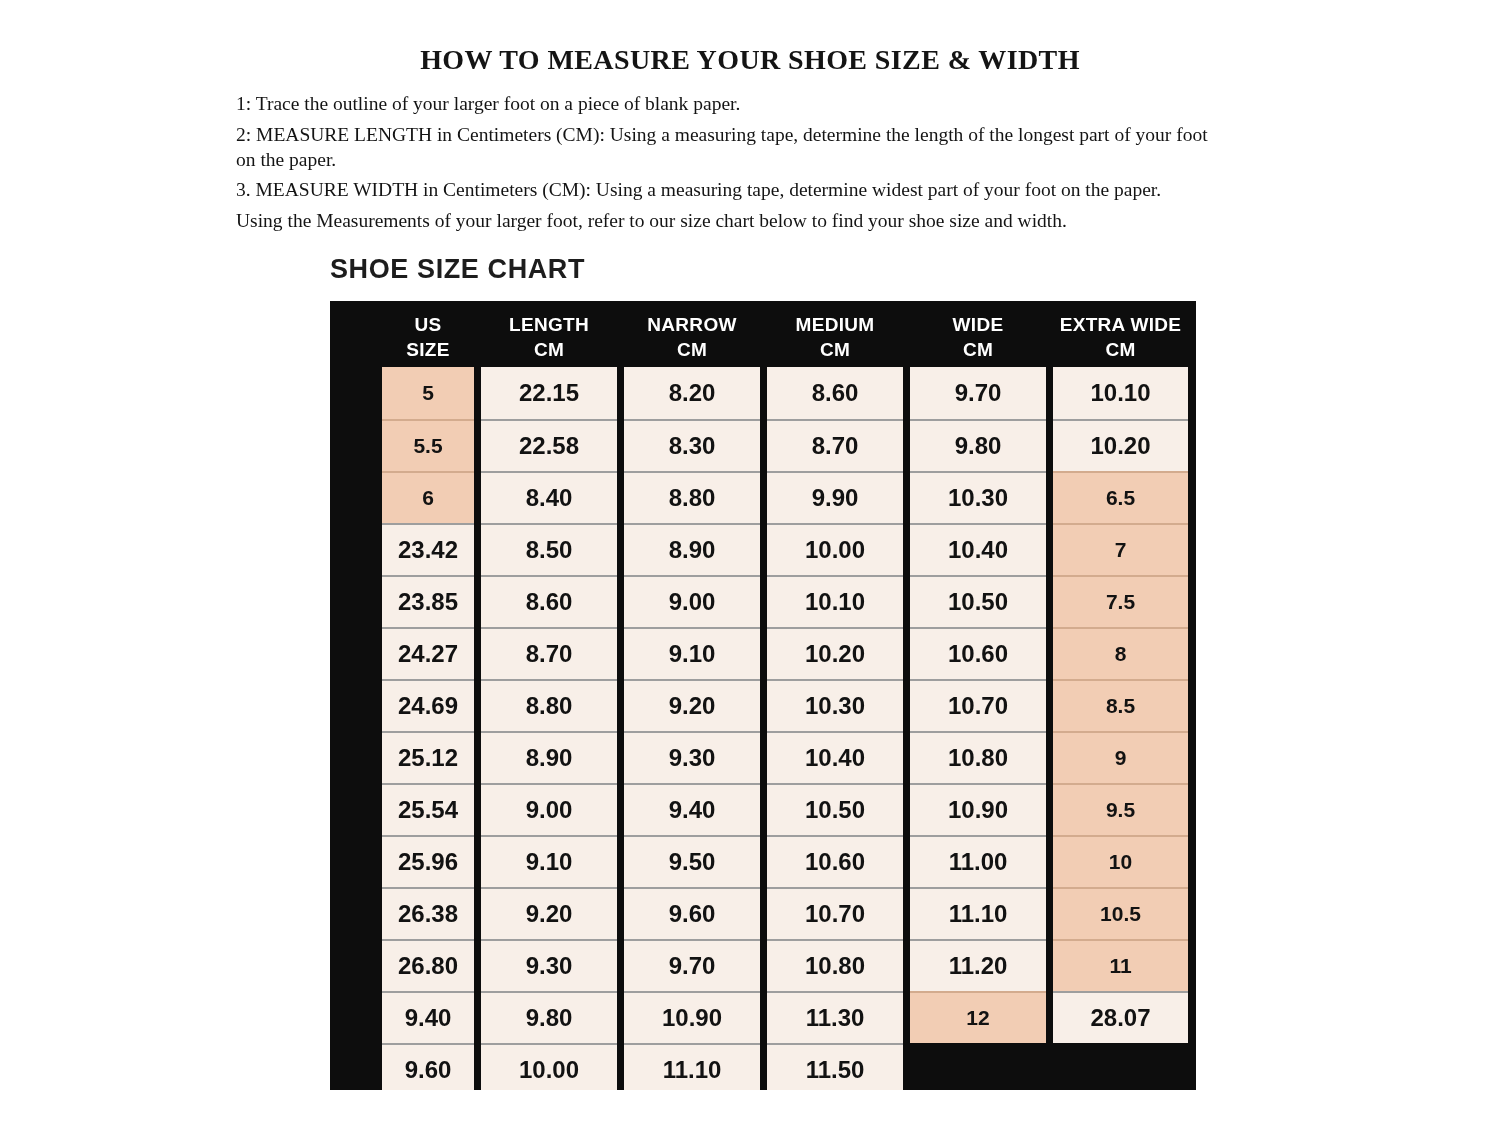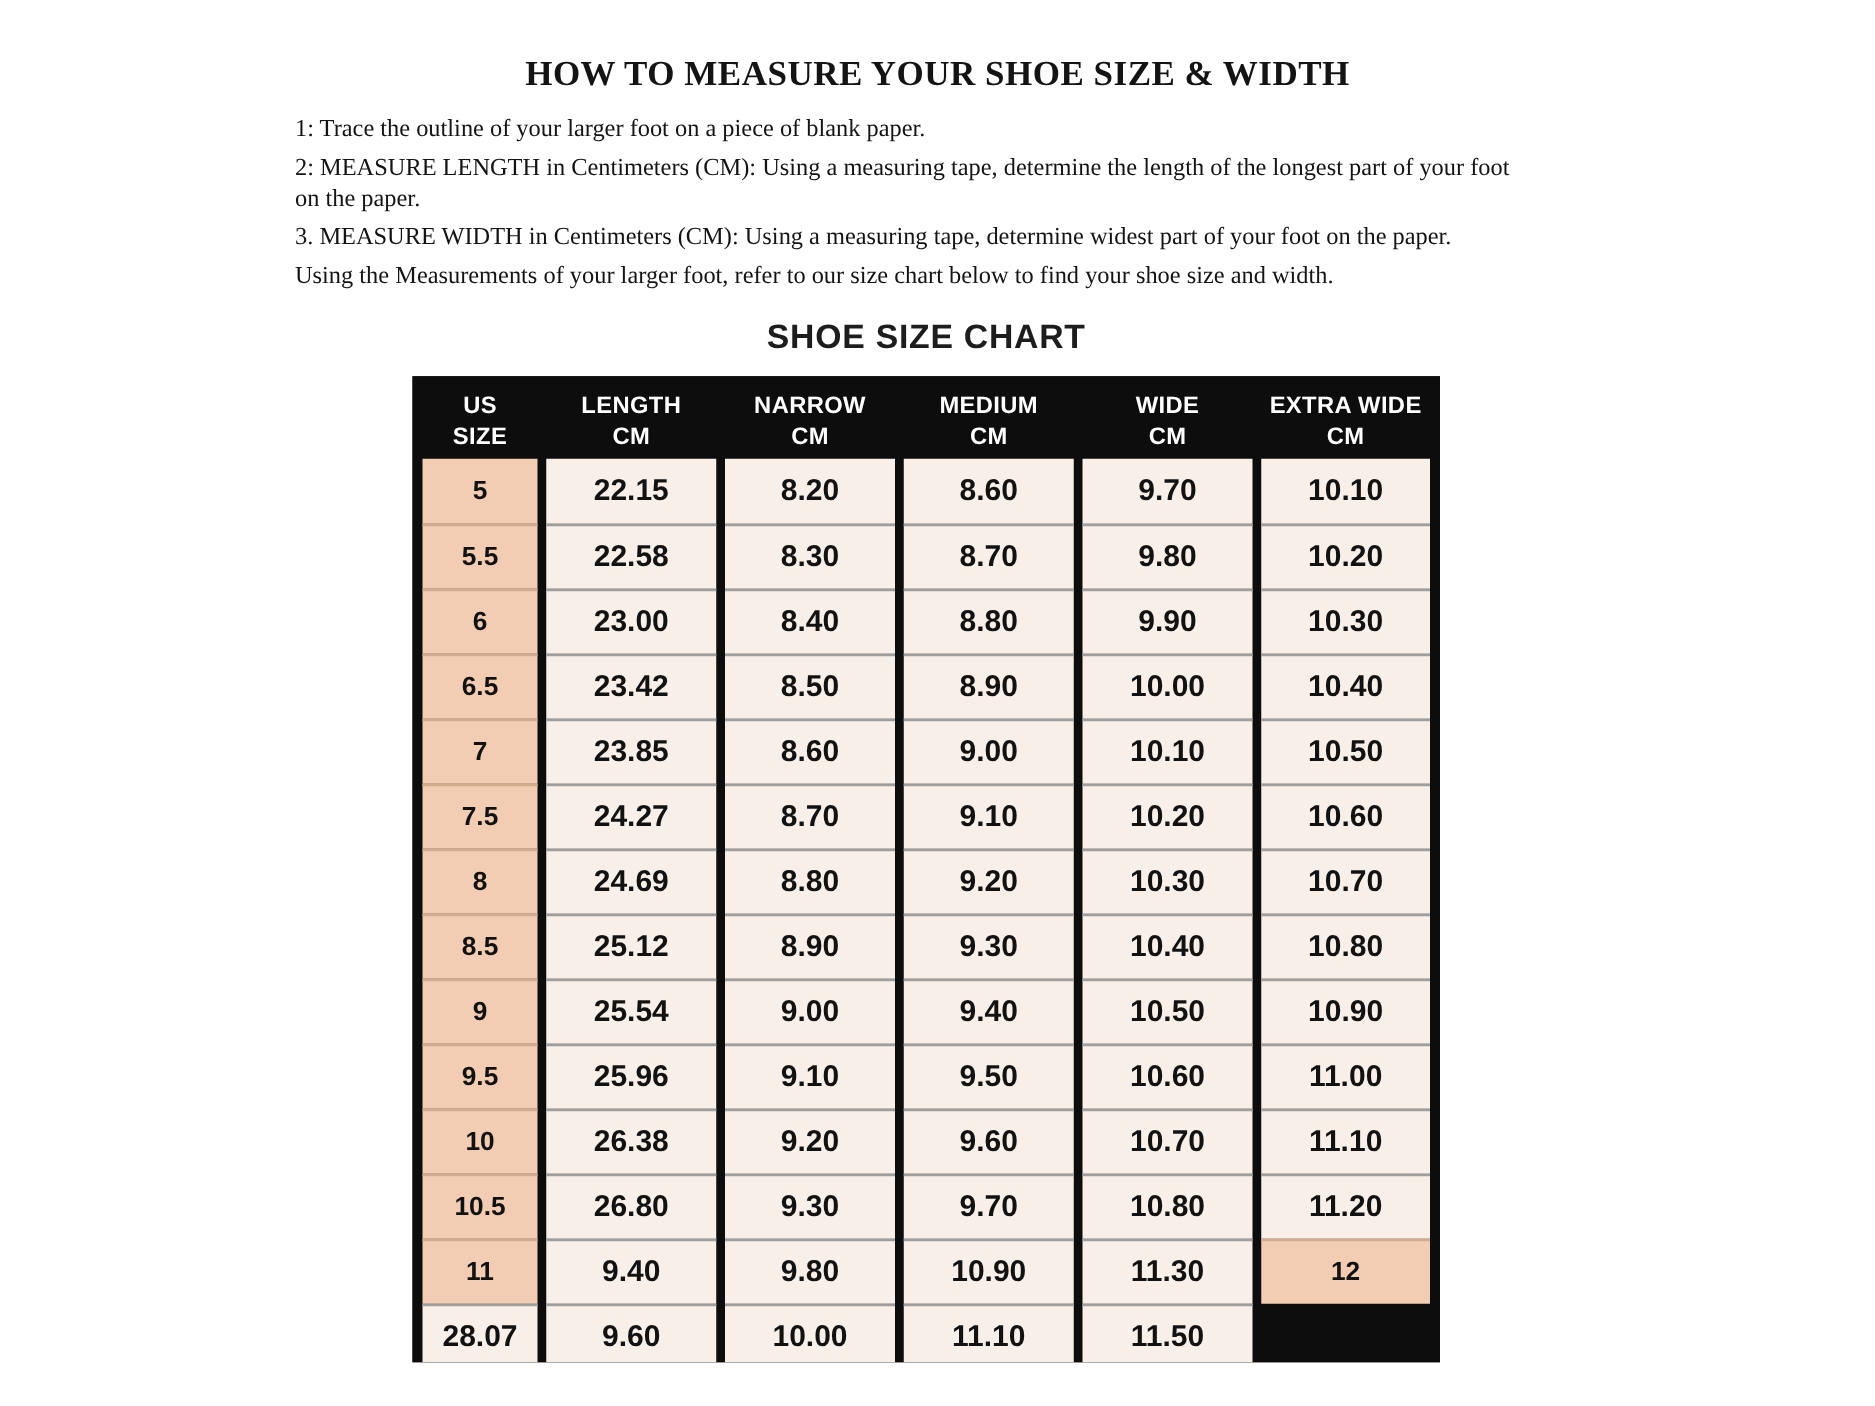--- a/index.html
+++ b/index.html
@@ -12,28 +12,29 @@
     font-family:"Liberation Serif",serif;font-weight:bold;
     font-size:28px;letter-spacing:0.4px;color:#141414;
   }
   .instructions{
     margin:16px 0 16px 236px;width:990px;
     font-size:19.5px;line-height:1.27;color:#141414;
   }
   .inst{margin:0 0 6px 0;}
   .chart-wrap{width:822px;margin:20px 0 0 330px;}
   .chart-title{
-    margin:0 0 16px 0;text-align:center;
+    margin:0 0 16px 0;
     font-family:"Liberation Sans",sans-serif;font-weight:600;
     font-size:27px;letter-spacing:0.6px;color:#1d1d1d;
   }
   .size-table{
     width:806px;
     border:8px solid var(--table-border,#0d0d0d);
     background:var(--table-border,#0d0d0d);
+    padding-left:44px;
   }
   .thead,.tbody{
     display:grid;
     grid-template-columns:92px 136px 136px 136px 136px 135px;
     column-gap:7px;
     background:var(--table-border,#0d0d0d);
   }
   .th{
     height:58px;background:var(--header-bg,#0d0d0d);color:var(--header-text,#ffffff);
     display:flex;flex-direction:column;align-items:center;justify-content:center;
@@ -104,21 +105,20 @@
           <div class="td first-row">8.60</div>
           <div class="td first-row">9.70</div>
           <div class="td first-row">10.10</div>
           <div class="td us">5.5</div>
           <div class="td">22.58</div>
           <div class="td">8.30</div>
           <div class="td">8.70</div>
           <div class="td">9.80</div>
           <div class="td">10.20</div>
           <div class="td us">6</div>
-          <div class="td">23.00</div>
           <div class="td">8.40</div>
           <div class="td">8.80</div>
           <div class="td">9.90</div>
           <div class="td">10.30</div>
           <div class="td us">6.5</div>
           <div class="td">23.42</div>
           <div class="td">8.50</div>
           <div class="td">8.90</div>
           <div class="td">10.00</div>
           <div class="td">10.40</div>

